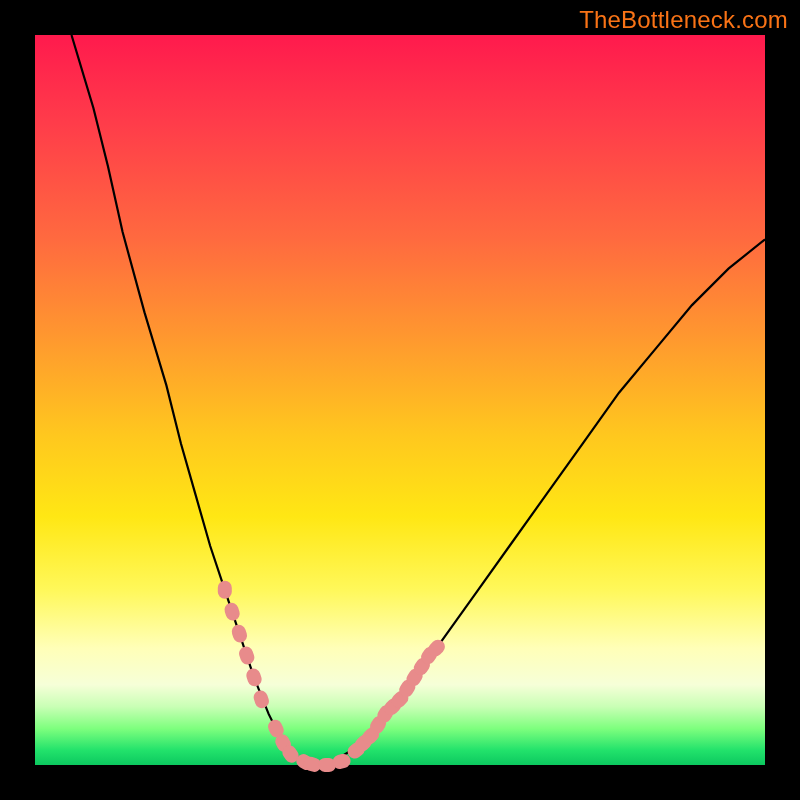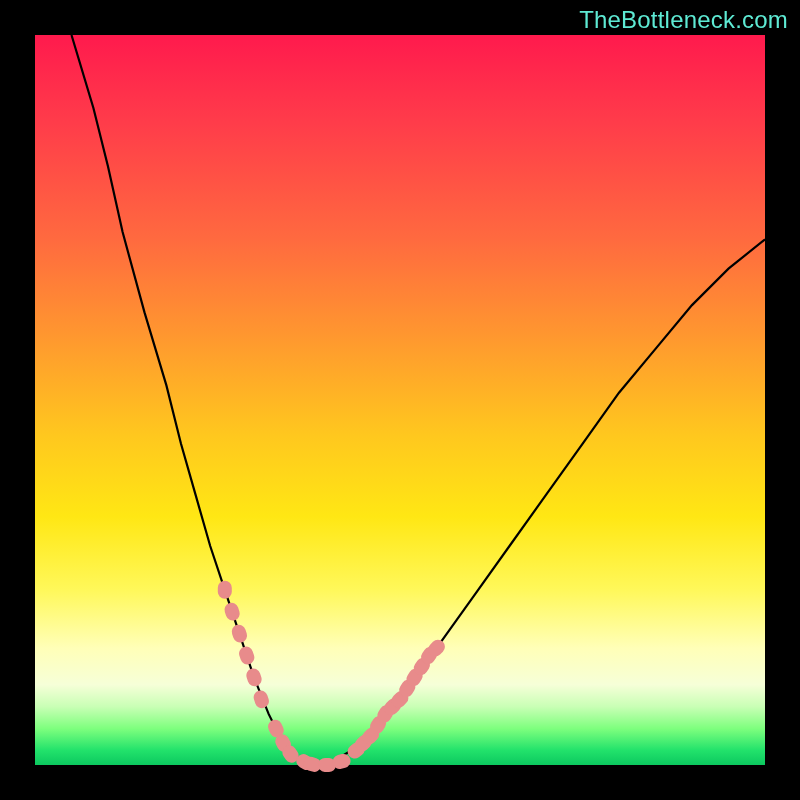--- a/index.html
+++ b/index.html
@@ -40,21 +40,21 @@
       #c9ffb5 92%,
       #7eff7e 95%,
       #22e26b 98%,
       #0cc85f 100%
     );
   }
   .watermark {
     position: absolute;
     top: 6px;
     right: 12px;
-    color: #5eead4;
+    color: #f97316;
     font-size: 24px;
     font-weight: 500;
     letter-spacing: 0.2px;
     user-select: none;
   }
   svg.curve {
     position: absolute;
     top: 0;
     left: 0;
     width: 730px;

